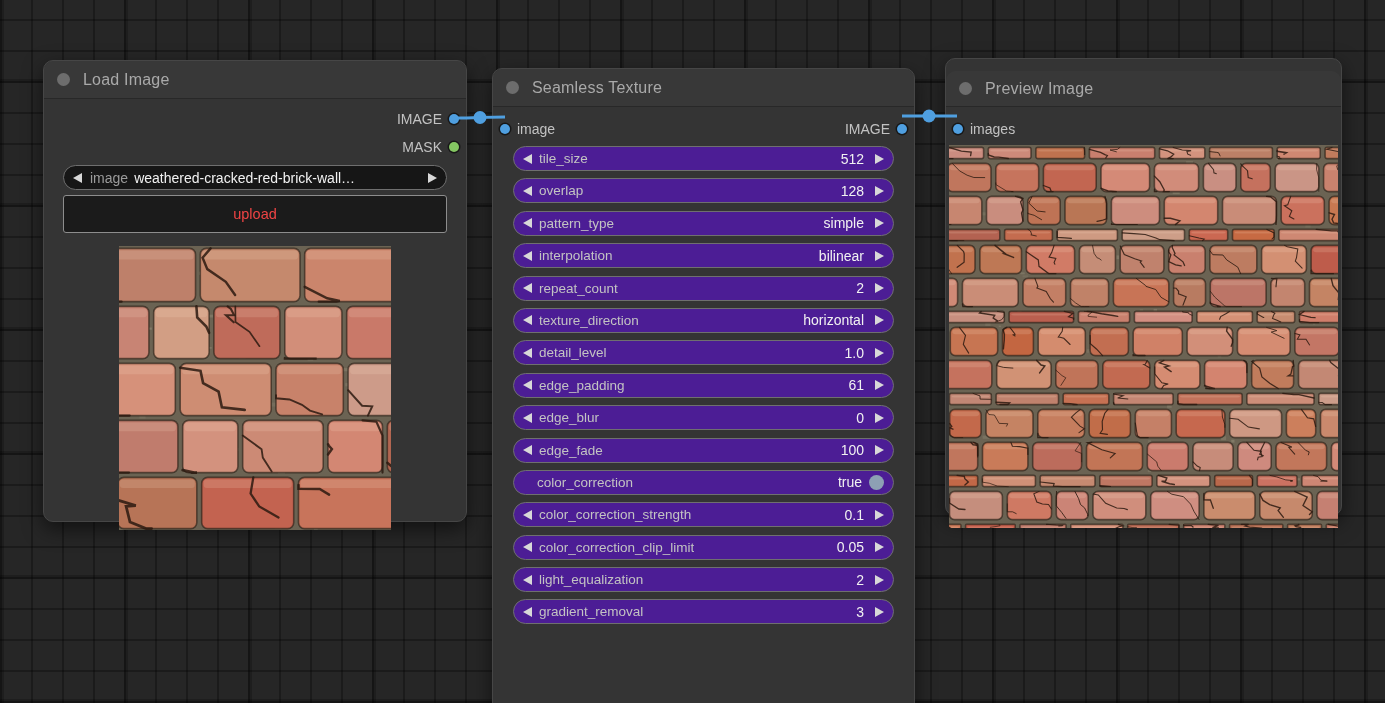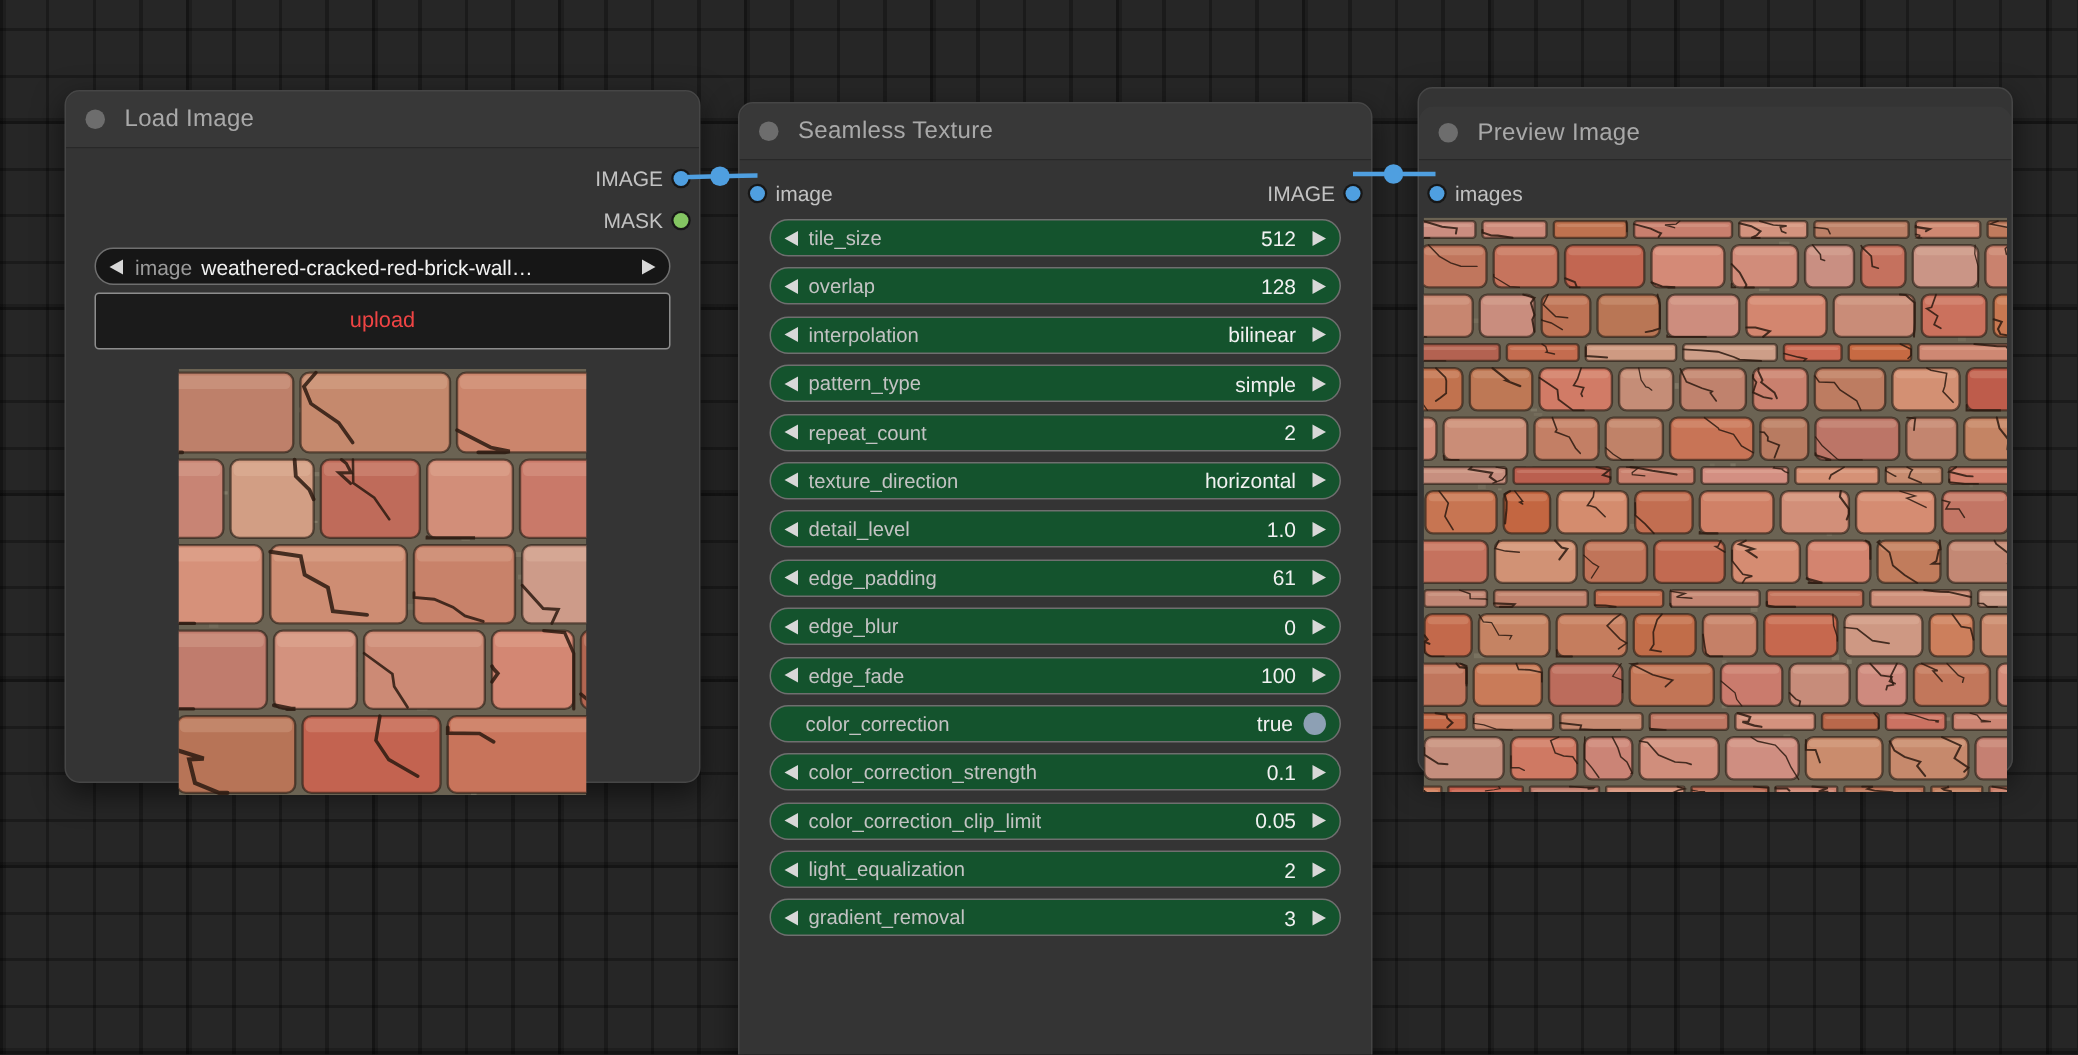--- a/index.html
+++ b/index.html
@@ -34,21 +34,21 @@
   .slot-row{display:flex;align-items:center;height:28px;padding:0 7px;gap:7px;
     color:#c2c2c2;font-size:14px;}
   .slot-row.output{justify-content:flex-end;}
   .slot-dot{width:10px;height:10px;border-radius:50%;flex:0 0 auto;
     box-shadow:0 0 0 1.5px rgba(0,0,0,0.55);}
   .dual-slots{display:flex;align-items:center;height:28px;padding:0 7px;}
   .dual-slots .in-side{display:flex;align-items:center;gap:7px;color:#c2c2c2;font-size:14px;}
   .dual-slots .out-side{display:flex;align-items:center;gap:7px;color:#c2c2c2;font-size:14px;margin-left:auto;}
   
   .widget{
-    height:25px;border-radius:13px;background:#14532d;border:1px solid #6f6f6f;
+    height:25px;border-radius:13px;background:#4c1d95;border:1px solid #6f6f6f;
     display:flex;align-items:center;padding:0 9px;margin:0 20px 7.4px 20px;
     font-size:13.5px;color:#c3c3c3;
   }
   .widget .wname{margin-left:7px;white-space:nowrap;overflow:hidden;text-overflow:ellipsis;}
   .widget .wvalue{margin-left:auto;color:#f1f1f1;font-size:14px;white-space:nowrap;}
   .widget .tri-l{width:0;height:0;border-top:5px solid transparent;border-bottom:5px solid transparent;
     border-right:9px solid #d8d8d8;flex:0 0 auto;}
   .widget .tri-r{width:0;height:0;border-top:5px solid transparent;border-bottom:5px solid transparent;
     border-left:9px solid #d8d8d8;flex:0 0 auto;margin-left:11px;}
   .widget.toggle .wname{margin-left:14px;}
@@ -267,28 +267,28 @@
             <span class="tri-r"></span>
           </div>
           <div class="widget">
             <span class="tri-l"></span>
             <span class="wname">overlap</span>
             <span class="wvalue">128</span>
             <span class="tri-r"></span>
           </div>
           <div class="widget">
             <span class="tri-l"></span>
+            <span class="wname">pattern_type</span>
+            <span class="wvalue">simple</span>
+            <span class="tri-r"></span>
+          </div>
+          <div class="widget">
+            <span class="tri-l"></span>
             <span class="wname">interpolation</span>
             <span class="wvalue">bilinear</span>
-            <span class="tri-r"></span>
-          </div>
-          <div class="widget">
-            <span class="tri-l"></span>
-            <span class="wname">pattern_type</span>
-            <span class="wvalue">simple</span>
             <span class="tri-r"></span>
           </div>
           <div class="widget">
             <span class="tri-l"></span>
             <span class="wname">repeat_count</span>
             <span class="wvalue">2</span>
             <span class="tri-r"></span>
           </div>
           <div class="widget">
             <span class="tri-l"></span>

